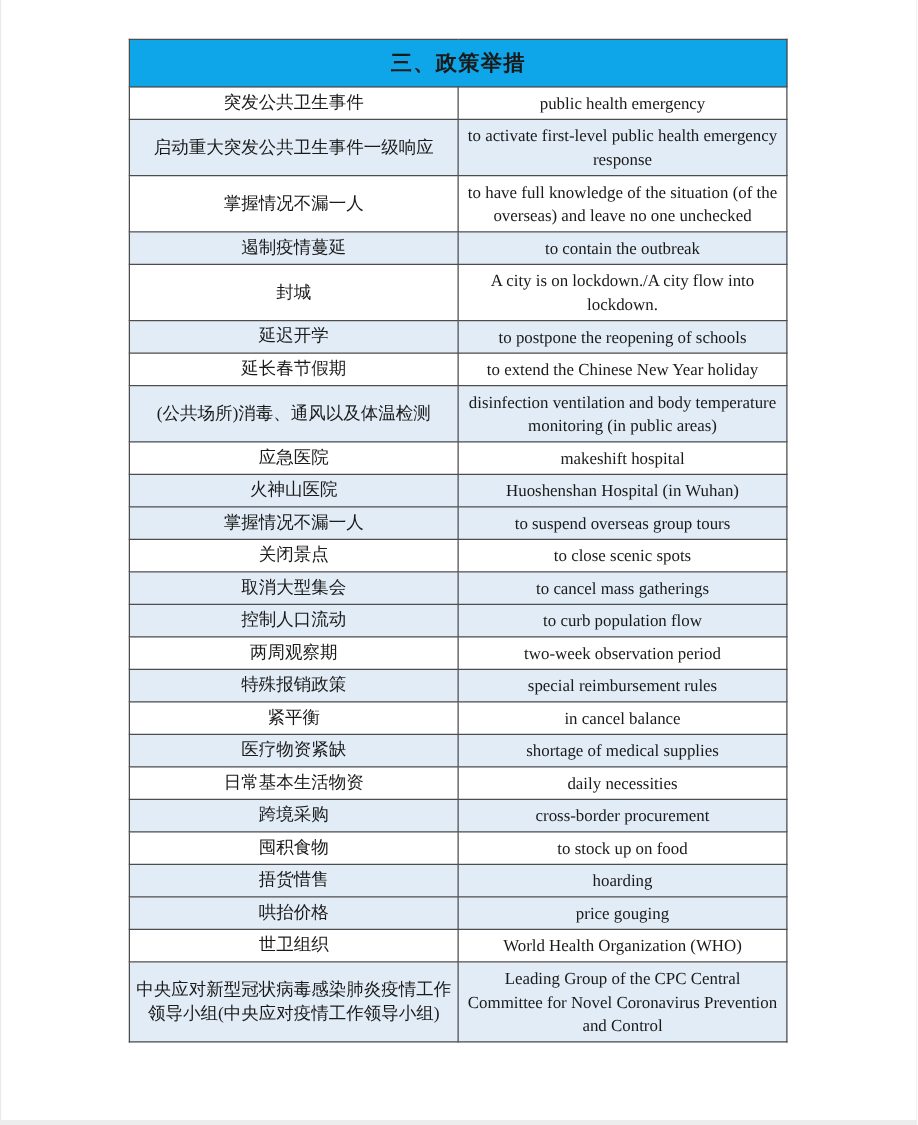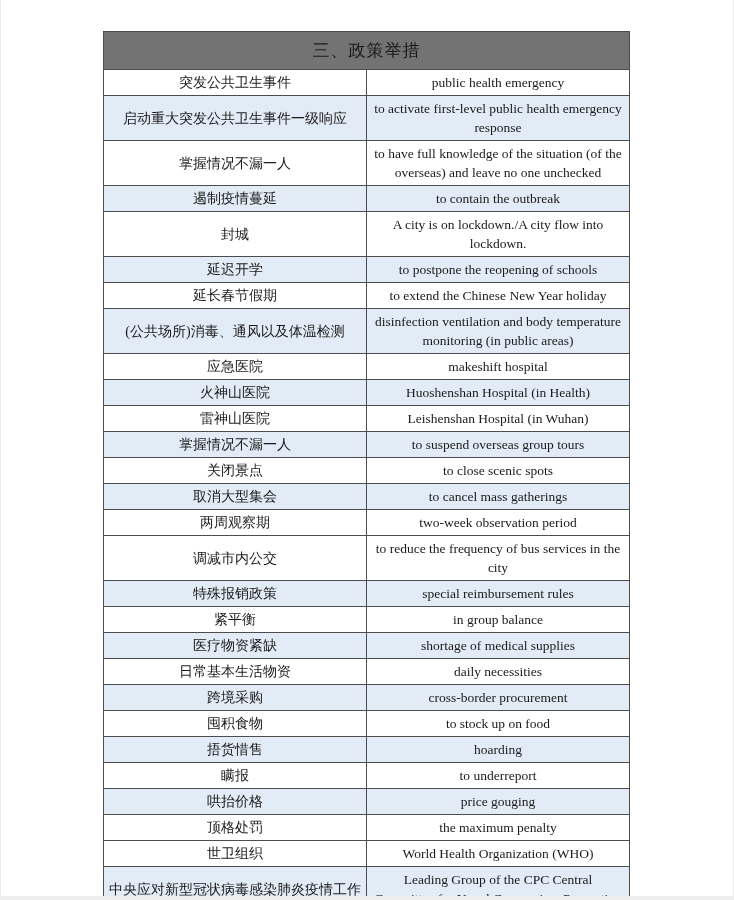--- a/index.html
+++ b/index.html
@@ -52,22 +52,22 @@
   }
   td.en {
     width: 326px;
     font-size: 13.5px;
     line-height: 19px;
     padding: 3px 6px;
   }
   tr.alt td { background: #e2ecf6; }
   tr.plain td { background: #ffffff; }
   td.section-header {
-    background: #737373;
-    font-weight: normal;
+    background: #0ea5e9;
+    font-weight: bold;
     font-size: 17px;
     letter-spacing: 1px;
     padding: 8px 0;
     line-height: 21px;
     color: #1f1f1f;
   }
 </style>
 </head>
 <body>
 
@@ -108,53 +108,49 @@
         <tr class="alt">
           <td class="zh">(公共场所)消毒、通风以及体温检测</td>
           <td class="en">disinfection ventilation and body temperature monitoring (in public areas)</td>
         </tr>
         <tr class="plain">
           <td class="zh">应急医院</td>
           <td class="en">makeshift hospital</td>
         </tr>
         <tr class="alt">
           <td class="zh">火神山医院</td>
-          <td class="en">Huoshenshan Hospital (in Health)</td>
-        </tr>
-        <tr class="plain">
-          <td class="zh">雷神山医院</td>
-          <td class="en">Leishenshan Hospital (in Wuhan)</td>
+          <td class="en">Huoshenshan Hospital (in Wuhan)</td>
         </tr>
         <tr class="alt">
           <td class="zh">掌握情况不漏一人</td>
           <td class="en">to suspend overseas group tours</td>
         </tr>
         <tr class="plain">
           <td class="zh">关闭景点</td>
           <td class="en">to close scenic spots</td>
         </tr>
         <tr class="alt">
           <td class="zh">取消大型集会</td>
           <td class="en">to cancel mass gatherings</td>
         </tr>
+        <tr class="alt">
+          <td class="zh">控制人口流动</td>
+          <td class="en">to curb population flow</td>
+        </tr>
         <tr class="plain">
           <td class="zh">两周观察期</td>
           <td class="en">two-week observation period</td>
-        </tr>
-        <tr class="plain">
-          <td class="zh">调减市内公交</td>
-          <td class="en">to reduce the frequency of bus services in the city</td>
         </tr>
         <tr class="alt">
           <td class="zh">特殊报销政策</td>
           <td class="en">special reimbursement rules</td>
         </tr>
         <tr class="plain">
           <td class="zh">紧平衡</td>
-          <td class="en">in group balance</td>
+          <td class="en">in cancel balance</td>
         </tr>
         <tr class="alt">
           <td class="zh">医疗物资紧缺</td>
           <td class="en">shortage of medical supplies</td>
         </tr>
         <tr class="plain">
           <td class="zh">日常基本生活物资</td>
           <td class="en">daily necessities</td>
         </tr>
         <tr class="alt">
@@ -162,31 +158,23 @@
           <td class="en">cross-border procurement</td>
         </tr>
         <tr class="plain">
           <td class="zh">囤积食物</td>
           <td class="en">to stock up on food</td>
         </tr>
         <tr class="alt">
           <td class="zh">捂货惜售</td>
           <td class="en">hoarding</td>
         </tr>
-        <tr class="plain">
-          <td class="zh">瞒报</td>
-          <td class="en">to underreport</td>
-        </tr>
         <tr class="alt">
           <td class="zh">哄抬价格</td>
           <td class="en">price gouging</td>
-        </tr>
-        <tr class="plain">
-          <td class="zh">顶格处罚</td>
-          <td class="en">the maximum penalty</td>
         </tr>
         <tr class="plain">
           <td class="zh">世卫组织</td>
           <td class="en">World Health Organization (WHO)</td>
         </tr>
         <tr class="alt">
           <td class="zh">中央应对新型冠状病毒感染肺炎疫情工作领导小组(中央应对疫情工作领导小组)</td>
           <td class="en">Leading Group of the CPC Central Committee for Novel Coronavirus Prevention and Control</td>
         </tr>
       </tbody>

